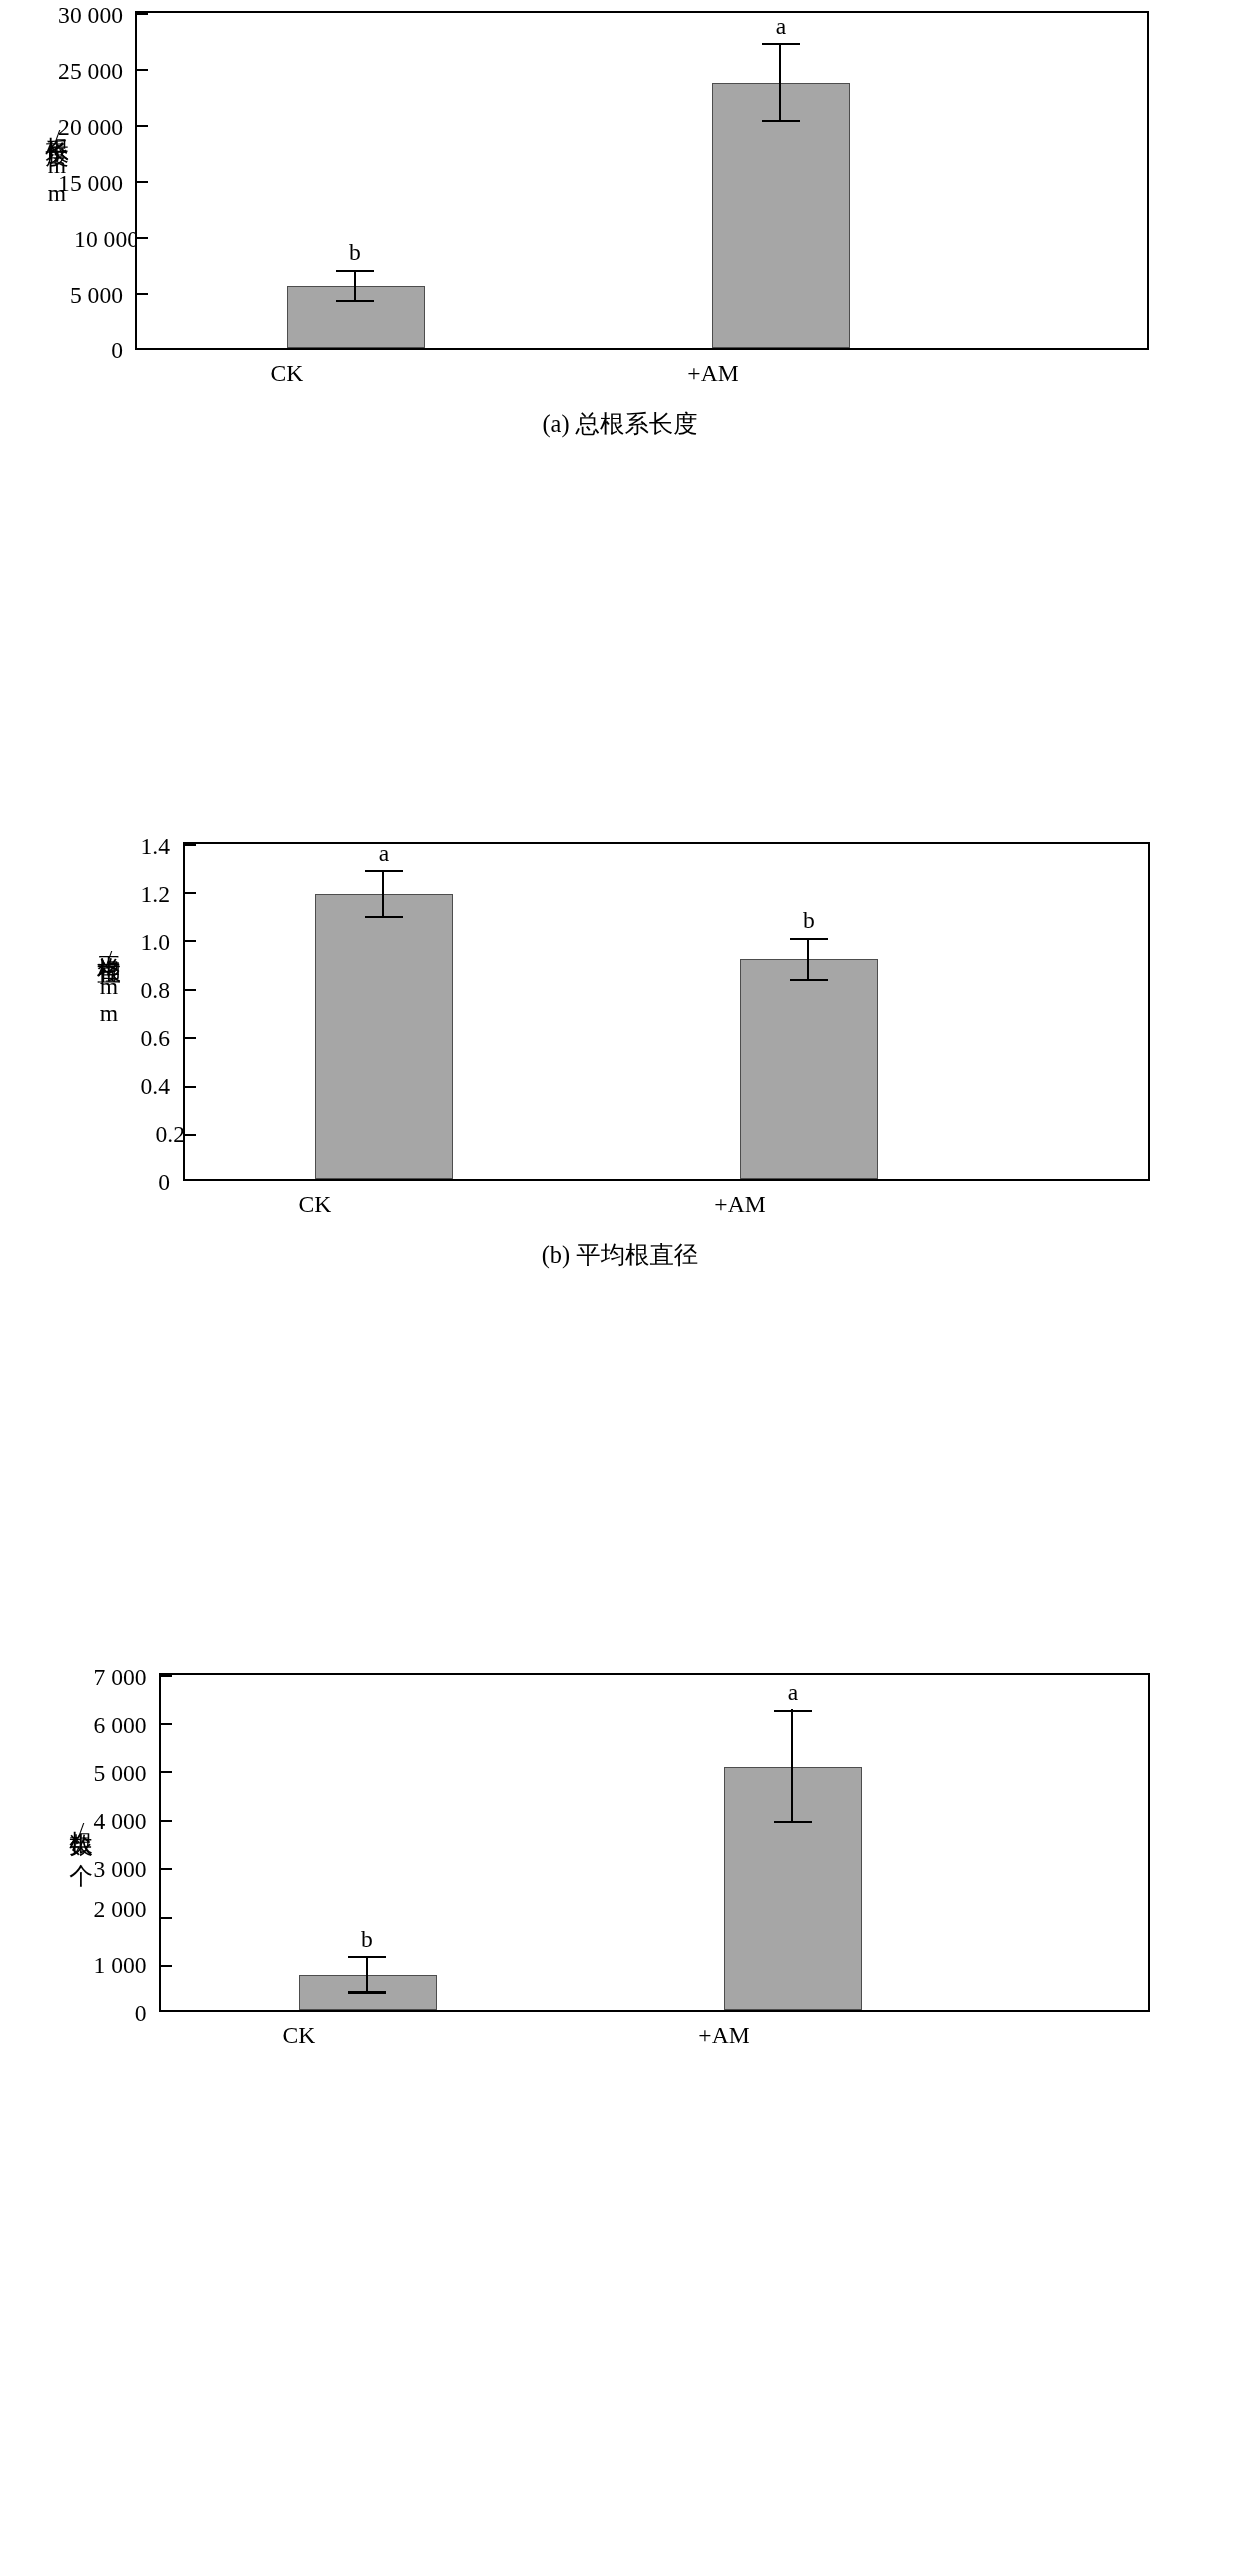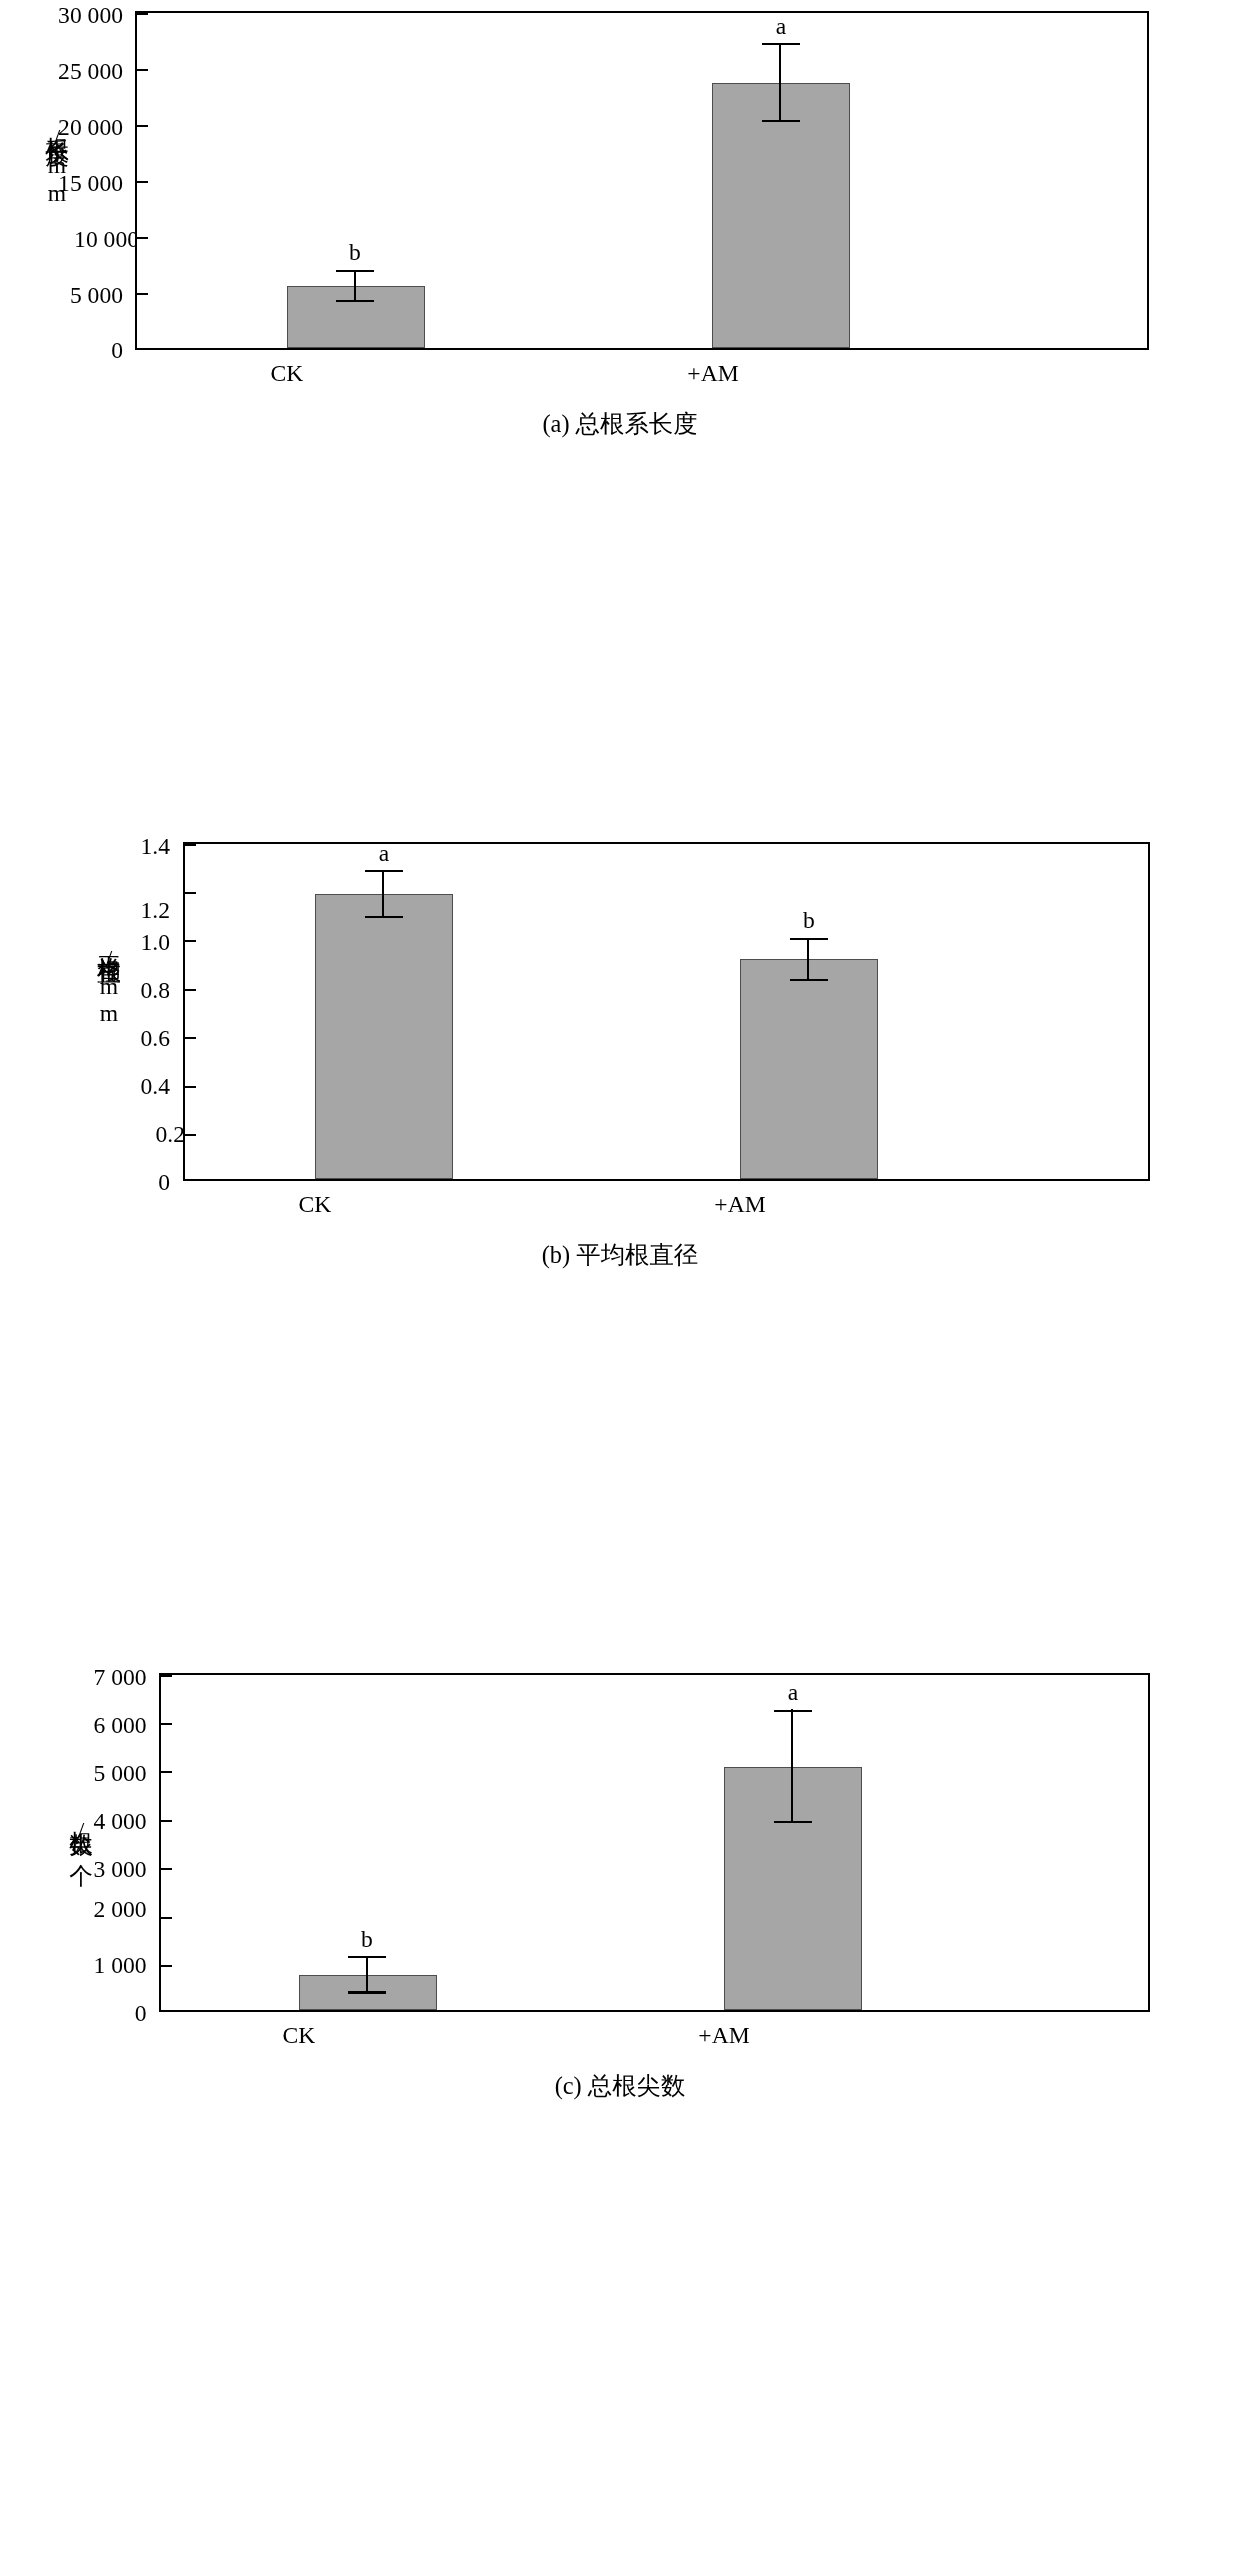--- a/index.html
+++ b/index.html
@@ -146,21 +146,21 @@
       <div class="caption" style="left:0px;top:408px;">(a) 总根系长度</div>
     </div>
   </div>
 
   <div class="panel" style="height:831px;">
     <div class="chart-wrap" style="width:1240px;height:788px;">
 
       <div class="ylabel" style="left:93px;top:106px;height:386px;">平均根直径/mm</div>
 
       <div class="ytick" style="left:47px;top:3.9px;width:123px;">1.4</div>
-      <div class="ytick" style="left:47px;top:68px;width:123px;">1.2</div>
+      <div class="ytick" style="left:47px;top:52px;width:123px;">1.2</div>
       <div class="ytick" style="left:47px;top:100px;width:123px;">1.0</div>
       <div class="ytick" style="left:47px;top:148px;width:123px;">0.8</div>
       <div class="ytick" style="left:47px;top:196px;width:123px;">0.6</div>
       <div class="ytick" style="left:47px;top:244px;width:123px;">0.4</div>
       <div class="ytick" style="left:62px;top:292px;width:123px;">0.2</div>
       <div class="ytick" style="left:47px;top:340px;width:123px;">0</div>
 
       <div class="plot" style="left:183px;top:11px;width:967px;height:339px;">
         <div class="ytickmark" style="left:0px;top:0px;"></div>
         <div class="ytickmark" style="left:0px;top:48px;"></div>
@@ -222,18 +222,17 @@
         <div class="bar" style="left:563px;bottom:0px;width:138px;height:243px;"></div>
         <div class="errbar" style="left:630px;bottom:187px;height:114px;"></div>
         <div class="errcap" style="left:613px;bottom:298px;width:38px;"></div>
         <div class="errcap" style="left:613px;bottom:187px;width:38px;"></div>
         <div class="siglabel" style="left:613px;bottom:305px;width:38px;">a</div>
       </div>
 
       <div class="xtick" style="left:248px;top:362px;width:102px;">CK</div>
       <div class="xtick" style="left:673px;top:362px;width:102px;">+AM</div>
 
-      <div class="caption" style="left:0px;top:408px;">(c) 总根尖数</div>
     </div>
   </div>
 
 </div>
 
 
 </body></html>

